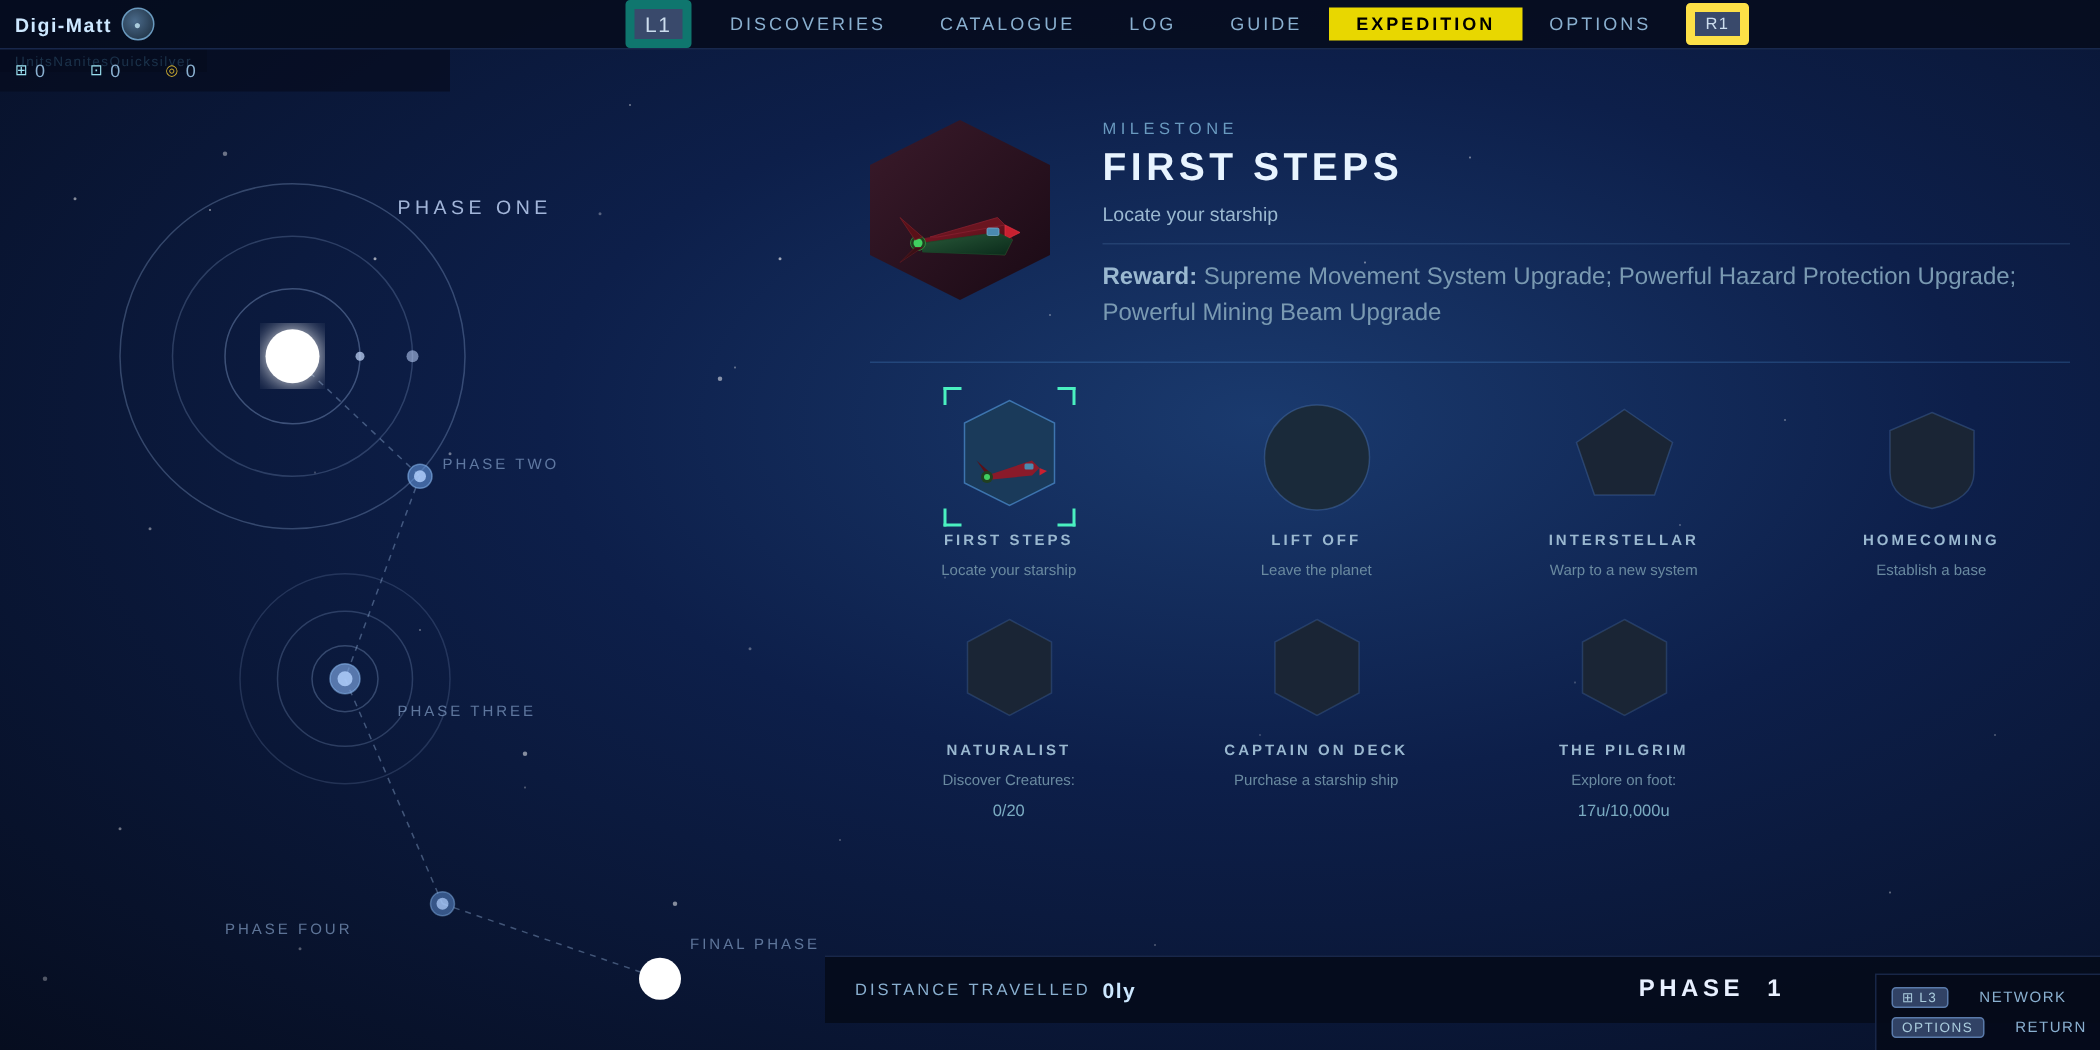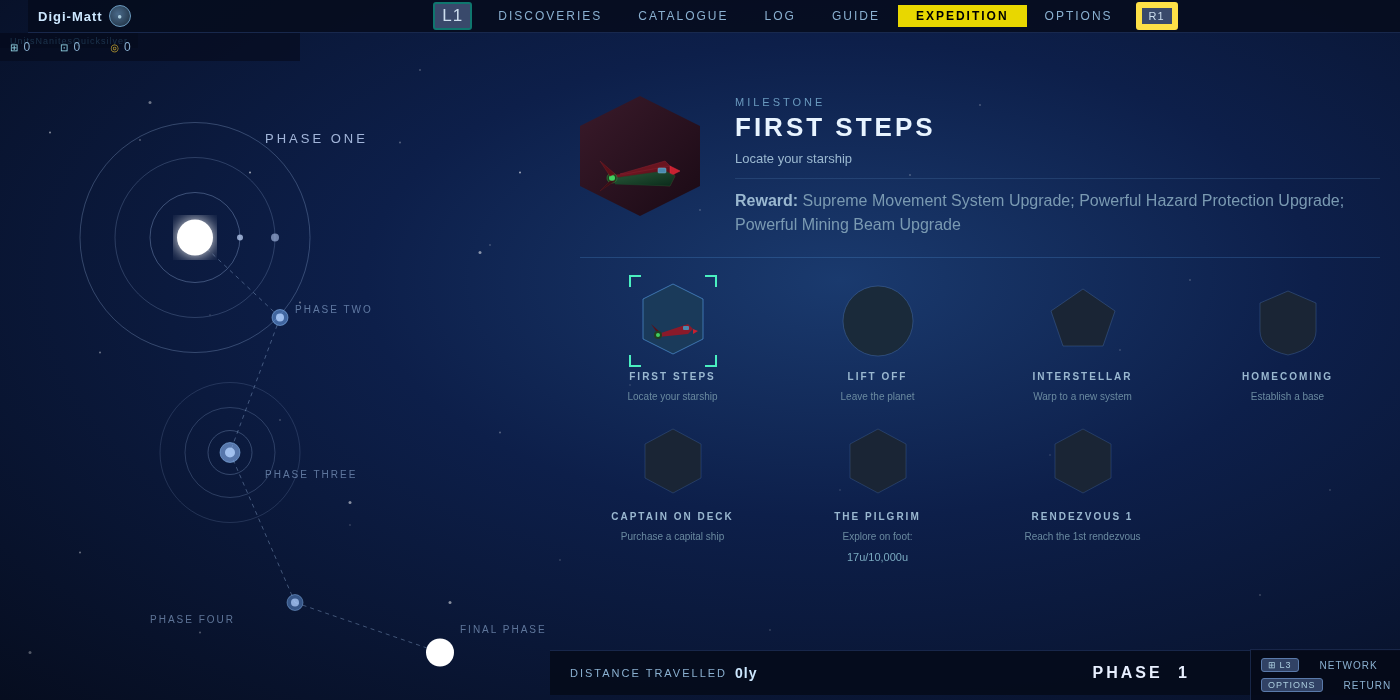--- a/index.html
+++ b/index.html
@@ -50,21 +50,20 @@
       position: absolute;
       top: 0;
       left: 0;
       right: 0;
       height: 33px;
       background: rgba(5, 12, 30, 0.9);
       display: flex;
       align-items: center;
       z-index: 10;
       border-bottom: 1px solid rgba(100,150,255,0.2);
-      margin-left: 28px;
     }
 
     .nav-player {
       display: flex;
       align-items: center;
       padding: 0 10px;
       min-width: 180px;
     }
 
     .nav-player-name {
@@ -91,24 +90,24 @@
     .nav-items {
       display: flex;
       align-items: center;
       flex: 1;
       justify-content: center;
       gap: 0;
     }
 
     .nav-btn-lb {
       background: rgba(80,100,140,0.7);
-      border: 2px solid #0f766e;
+      border: 6px solid #0f766e;
       border-radius: 3px;
       color: #cde;
-      font-size: 17px;
+      font-size: 14px;
       padding: 2px 7px;
       letter-spacing: 1px;
       margin: 0 8px;
     }
 
     .nav-item {
       font-size: 12px;
       letter-spacing: 2px;
       color: #8ab0d0;
       padding: 0 18px;
@@ -190,21 +189,20 @@
       padding: 20px 20px 10px 30px;
     }
 
     
     .milestone-detail {
       display: flex;
       gap: 25px;
       margin-bottom: 20px;
       padding-bottom: 20px;
       border-bottom: 1px solid rgba(100,180,255,0.2);
-      margin-top: 16px;
     }
 
     .milestone-image {
       width: 130px;
       height: 130px;
       flex-shrink: 0;
       position: relative;
     }
 
     .milestone-hex-bg {
@@ -322,21 +320,21 @@
       border-style: solid;
     }
     .corner-arrow.tl { top: -4px; left: -4px; border-width: 2px 0 0 2px; }
     .corner-arrow.tr { top: -4px; right: -4px; border-width: 2px 2px 0 0; }
     .corner-arrow.bl { bottom: -4px; left: -4px; border-width: 0 0 2px 2px; }
     .corner-arrow.br { bottom: -4px; right: -4px; border-width: 0 2px 2px 0; }
 
     
     .bottom-bar {
       position: absolute;
-      bottom: 5px;
+      bottom: 18px;
       left: 550px;
       right: 0;
       height: 45px;
       background: rgba(5, 10, 25, 0.85);
       border-top: 1px solid rgba(100,150,255,0.2);
       display: flex;
       align-items: center;
       padding: 0 20px;
       gap: 30px;
       z-index: 5;
@@ -624,51 +622,52 @@
     <div class="milestone-card">
       <div class="milestone-card-icon">
         <svg width="80" height="80" viewBox="0 0 80 80">
           <path d="M40,10 L68,22 L68,50 Q68,68 40,74 Q12,68 12,50 L12,22 Z" fill="#1a2535" stroke="rgba(80,120,180,0.35)" stroke-width="1"></path>
         </svg>
       </div>
       <div class="milestone-card-title">HOMECOMING</div>
       <div class="milestone-card-desc">Establish a base</div>
     </div>
 
-
     <div class="milestone-card">
       <div class="milestone-card-icon">
         <svg width="80" height="80" viewBox="0 0 80 80">
           <polygon points="40,8 68,23 68,57 40,72 12,57 12,23" fill="#1a2535" stroke="rgba(80,120,180,0.3)" stroke-width="1"></polygon>
         </svg>
       </div>
-      <div class="milestone-card-title">CAPTAIN ON DECK</div>
-      <div class="milestone-card-desc">Purchase a capital ship</div>
+      <div class="milestone-card-title">NATURALIST</div>
+      <div class="milestone-card-desc">Discover Creatures:</div>
+      <div class="milestone-card-progress">0/20</div>
     </div>
 
     <div class="milestone-card">
       <div class="milestone-card-icon">
         <svg width="80" height="80" viewBox="0 0 80 80">
           <polygon points="40,8 68,23 68,57 40,72 12,57 12,23" fill="#1a2535" stroke="rgba(80,120,180,0.3)" stroke-width="1"></polygon>
         </svg>
       </div>
-      <div class="milestone-card-title">THE PILGRIM</div>
-      <div class="milestone-card-desc">Explore on foot:</div>
-      <div class="milestone-card-progress">17u/10,000u</div>
+      <div class="milestone-card-title">CAPTAIN ON DECK</div>
+      <div class="milestone-card-desc">Purchase a starship ship</div>
     </div>
 
     <div class="milestone-card">
       <div class="milestone-card-icon">
         <svg width="80" height="80" viewBox="0 0 80 80">
           <polygon points="40,8 68,23 68,57 40,72 12,57 12,23" fill="#1a2535" stroke="rgba(80,120,180,0.3)" stroke-width="1"></polygon>
         </svg>
       </div>
-      <div class="milestone-card-title">RENDEZVOUS 1</div>
-      <div class="milestone-card-desc">Reach the 1st rendezvous</div>
-    </div>
+      <div class="milestone-card-title">THE PILGRIM</div>
+      <div class="milestone-card-desc">Explore on foot:</div>
+      <div class="milestone-card-progress">17u/10,000u</div>
+    </div>
+
 
   </div>
 </div>
 
 <div class="bottom-bar">
   <div class="bottom-item">
     <span class="bottom-label">DISTANCE TRAVELLED</span>
     <span class="bottom-value">0ly</span>
   </div>
   <div style="flex:1;"></div>

